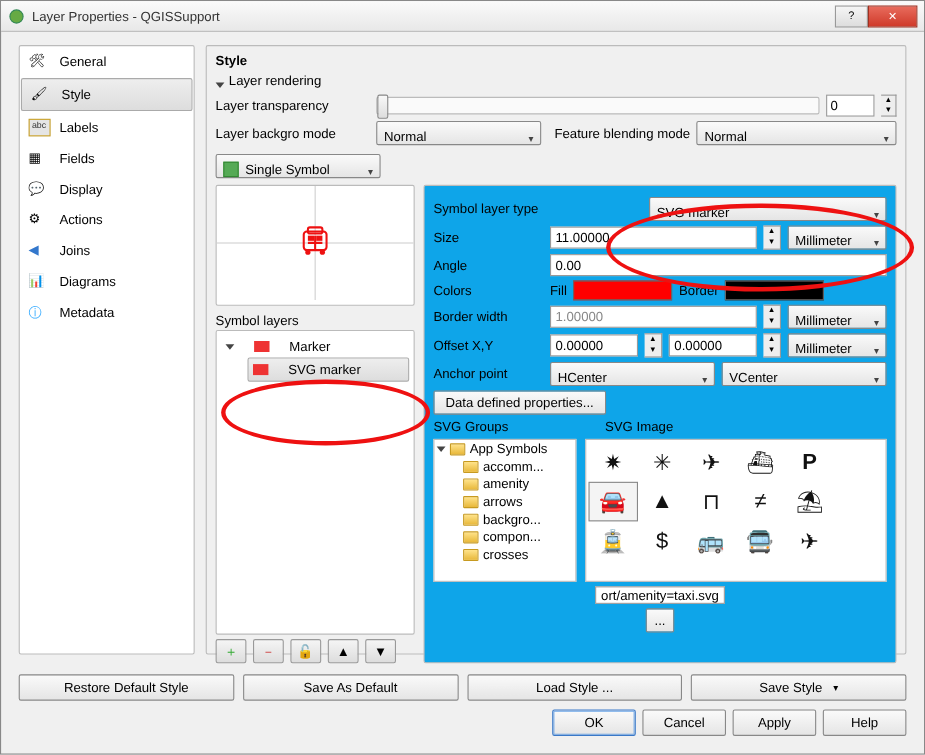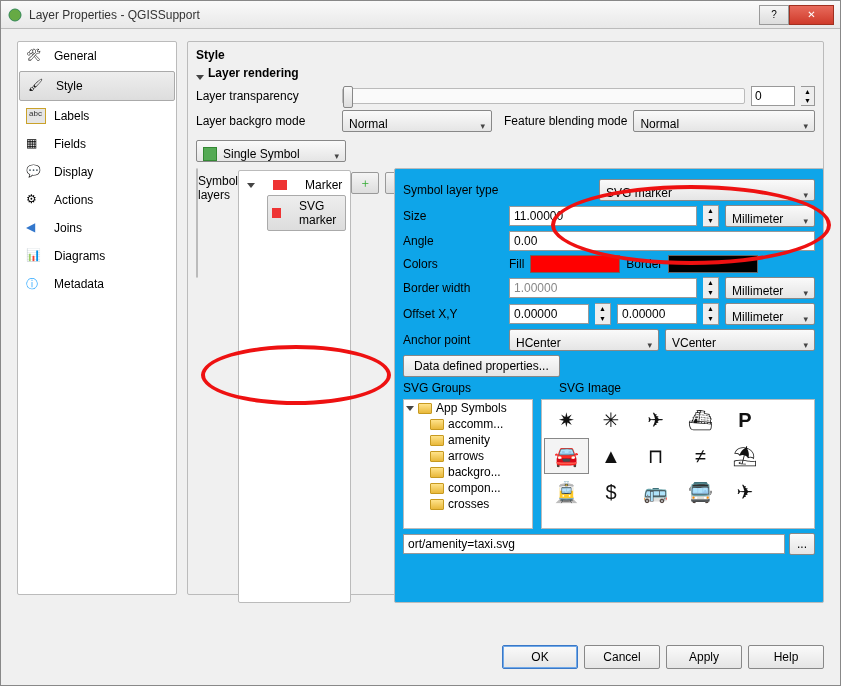--- a/index.html
+++ b/index.html
@@ -11,32 +11,32 @@
 .winbtns { display: flex; gap: 0; }
 .winbtn { width: 30px; height: 20px; border: 1px solid #999; background: linear-gradient(#f5f5f5,#ddd); font-size: 10px; display: flex; align-items: center; justify-content: center; }
 .winbtn.close { background: linear-gradient(#e86b5c,#cf3a2a); color: #fff; width: 45px; border-color: #a03020; }
 .content { position: absolute; top: 34px; left: 10px; right: 10px; bottom: 10px; background: #f0f0f0; }
 .sidebar { position: absolute; top: 6px; left: 6px; width: 160px; bottom: 80px; border: 1px solid #bbb; background: #fff; border-radius: 2px; }
 .side-item { display: flex; align-items: center; padding: 6px 8px; gap: 8px; cursor: pointer; }
 .side-item.active { background: linear-gradient(#eee,#ddd); border: 1px solid #aaa; margin: 1px; border-radius: 2px; }
 .side-icon { width: 20px; height: 16px; display: inline-block; }
 .main { position: absolute; top: 6px; left: 176px; right: 6px; bottom: 80px; border: 1px solid #bbb; background: #f0f0f0; border-radius: 2px; padding: 4px 8px; }
 .section-title { font-weight: bold; margin: 2px 0 4px; }
-.disclosure { display: flex; align-items: flex-end; gap: 4px; margin: 4px 0 6px; font-weight: bold; }
+.disclosure { display: flex; align-items: flex-end; gap: 4px; margin: 4px 0 6px; }
 .row { display: flex; align-items: center; margin: 4px 0; gap: 6px; }
 .lbl { width: 140px; }
 .slider { flex: 1; height: 16px; position: relative; background: #fafafa; border: 1px solid #bbb; border-radius: 2px; }
 .slider-thumb { position: absolute; left: 0; top: -3px; width: 10px; height: 22px; background: linear-gradient(#f8f8f8,#ddd); border: 1px solid #888; border-radius: 2px; }
 .spin { width: 44px; height: 20px; border: 1px solid #999; background: #fff; padding: 0 3px; display: flex; align-items: center; }
 .spin-btns { width: 14px; height: 20px; border: 1px solid #999; border-left: none; background: #eee; font-size: 7px; line-height: 9px; text-align: center; }
 .combo { height: 22px; border: 1px solid #888; background: linear-gradient(#fafafa,#e5e5e5); display: flex; align-items: flex-end; padding: 0 6px; border-radius: 2px; position: relative; min-width: 80px; }
 .combo::after { content: "▾"; position: absolute; right: 6px; font-size: 9px; color: #444; }
 .btn { height: 22px; border: 1px solid #888; background: linear-gradient(#fafafa,#e5e5e5); padding: 5px 10px; border-radius: 2px; display: inline-flex; align-items: center; justify-content: center; cursor: pointer; }
 .symbol-area { display: flex; gap: 8px; margin-top: 6px; height: 435px; }
-.left-col { width: 190px; display: flex; flex-direction: row; }
+.left-col { width: 190px; display: flex; flex-direction: column; }
 .preview { height: 110px; border: 1px solid #bbb; background: #fff; border-radius: 2px; position: relative; }
 .preview svg { position: absolute; inset: 0; }
 .sym-lbl { margin-top: 6px; font-size: 12px; }
 .layers { flex: 1; border: 1px solid #bbb; background: #fff; border-radius: 2px; margin-top: 2px; padding: 4px; position: relative; }
 .layer-item { display: flex; align-items: center; gap: 18px; padding: 3px 4px; }
 .layer-item.sel { background: linear-gradient(#eee,#ddd); border: 1px solid #aaa; border-radius: 2px; }
 .layer-icn { width: 14px; height: 10px; background: #e33; display: inline-block; }
 .layer-toolbar { display: flex; gap: 6px; margin-top: 4px; }
 .tbtn { width: 28px; height: 22px; border: 1px solid #999; background: linear-gradient(#f5f5f5,#ddd); border-radius: 2px; display: flex; align-items: center; justify-content: center; }
 .right-col { flex: 1; border: 1px solid #bbb; background: #0ea5e9; border-radius: 2px; padding: 6px 8px; }
@@ -45,21 +45,21 @@
 .num-input { height: 20px; border: 1px solid #999; background: #fff; padding: 0 4px; display: flex; align-items: center; flex: 1; }
 .num-spin { width: 16px; height: 22px; border: 1px solid #999; border-left: none; background: #eee; font-size: 7px; text-align: center; line-height: 10px; }
 .swatch { border: 1px solid #666; height: 18px; display: inline-block; }
 .svg-groups { display: flex; gap: 8px; margin-top: 4px; height: 130px; }
 .tree { width: 130px; border: 1px solid #bbb; background: #fff; overflow: auto; }
 .tree-item { display: flex; align-items: center; gap: 4px; padding: 1px 2px; }
 .folder { width: 14px; height: 11px; background: linear-gradient(#ffe38a,#e8b83a); border: 1px solid #c79a20; border-radius: 1px; }
 .svg-grid { flex: 1; border: 1px solid #bbb; background: #fff; display: grid; grid-template-columns: repeat(6, 1fr); grid-auto-rows: 36px; gap: 0; align-content: start; padding: 2px; overflow: hidden; }
 .svg-cell { display: flex; align-items: center; justify-content: center; font-size: 20px; color: #111; }
 .svg-cell.sel { border: 1px solid #888; background: #f4f4f4; }
-.path-row { display: flex; align-items: center; gap: 4px; margin-top: 4px; }
+.path-row { display: flex; align-items: center; gap: 4px; margin-top: 4px; flex-direction: column; }
 .bottom-btns { position: absolute; left: 6px; right: 6px; bottom: 38px; display: flex; gap: 8px; }
 .bottom-btns .btn { flex: 1; height: 24px; }
 .dialog-btns { position: absolute; right: 6px; bottom: 6px; display: flex; gap: 6px; }
 .dialog-btns .btn { width: 76px; height: 24px; }
 .dialog-btns .btn.ok { border: 1px solid #3a78c7; box-shadow: 0 0 0 1px #6fa8e8 inset; }
 .annot { position: absolute; border: 4px solid #e11; border-radius: 50%; pointer-events: none; }
 .tri { display: inline-block; width: 0; height: 0; border-top: 5px solid #444; border-left: 4px solid transparent; border-right: 4px solid transparent; }
 </style>
 </head>
 <body>
@@ -327,20 +327,35 @@
                 <span>ort/amenity=taxi.svg</span>
               </div>
             <div class="btn" style="width:26px;padding:0">
                 <span>...</span>
               </div>
           </div>
         </div>
       </div>
     </div>
 
+    <div class="bottom-btns">
+      <div class="btn">
+          <span>Restore Default Style</span>
+        </div>
+      <div class="btn">
+          <span>Save As Default</span>
+        </div>
+      <div class="btn">
+          <span>Load Style ...</span>
+        </div>
+      <div class="btn">
+          <span>Save Style</span>
+          <span style="margin-left:10px;font-size:9px">▾</span>
+        </div>
+    </div>
 
     <div class="dialog-btns">
       <div class="btn ok">
           <span>OK</span>
         </div>
       <div class="btn">
           <span>Cancel</span>
         </div>
       <div class="btn">
           <span>Apply</span>

